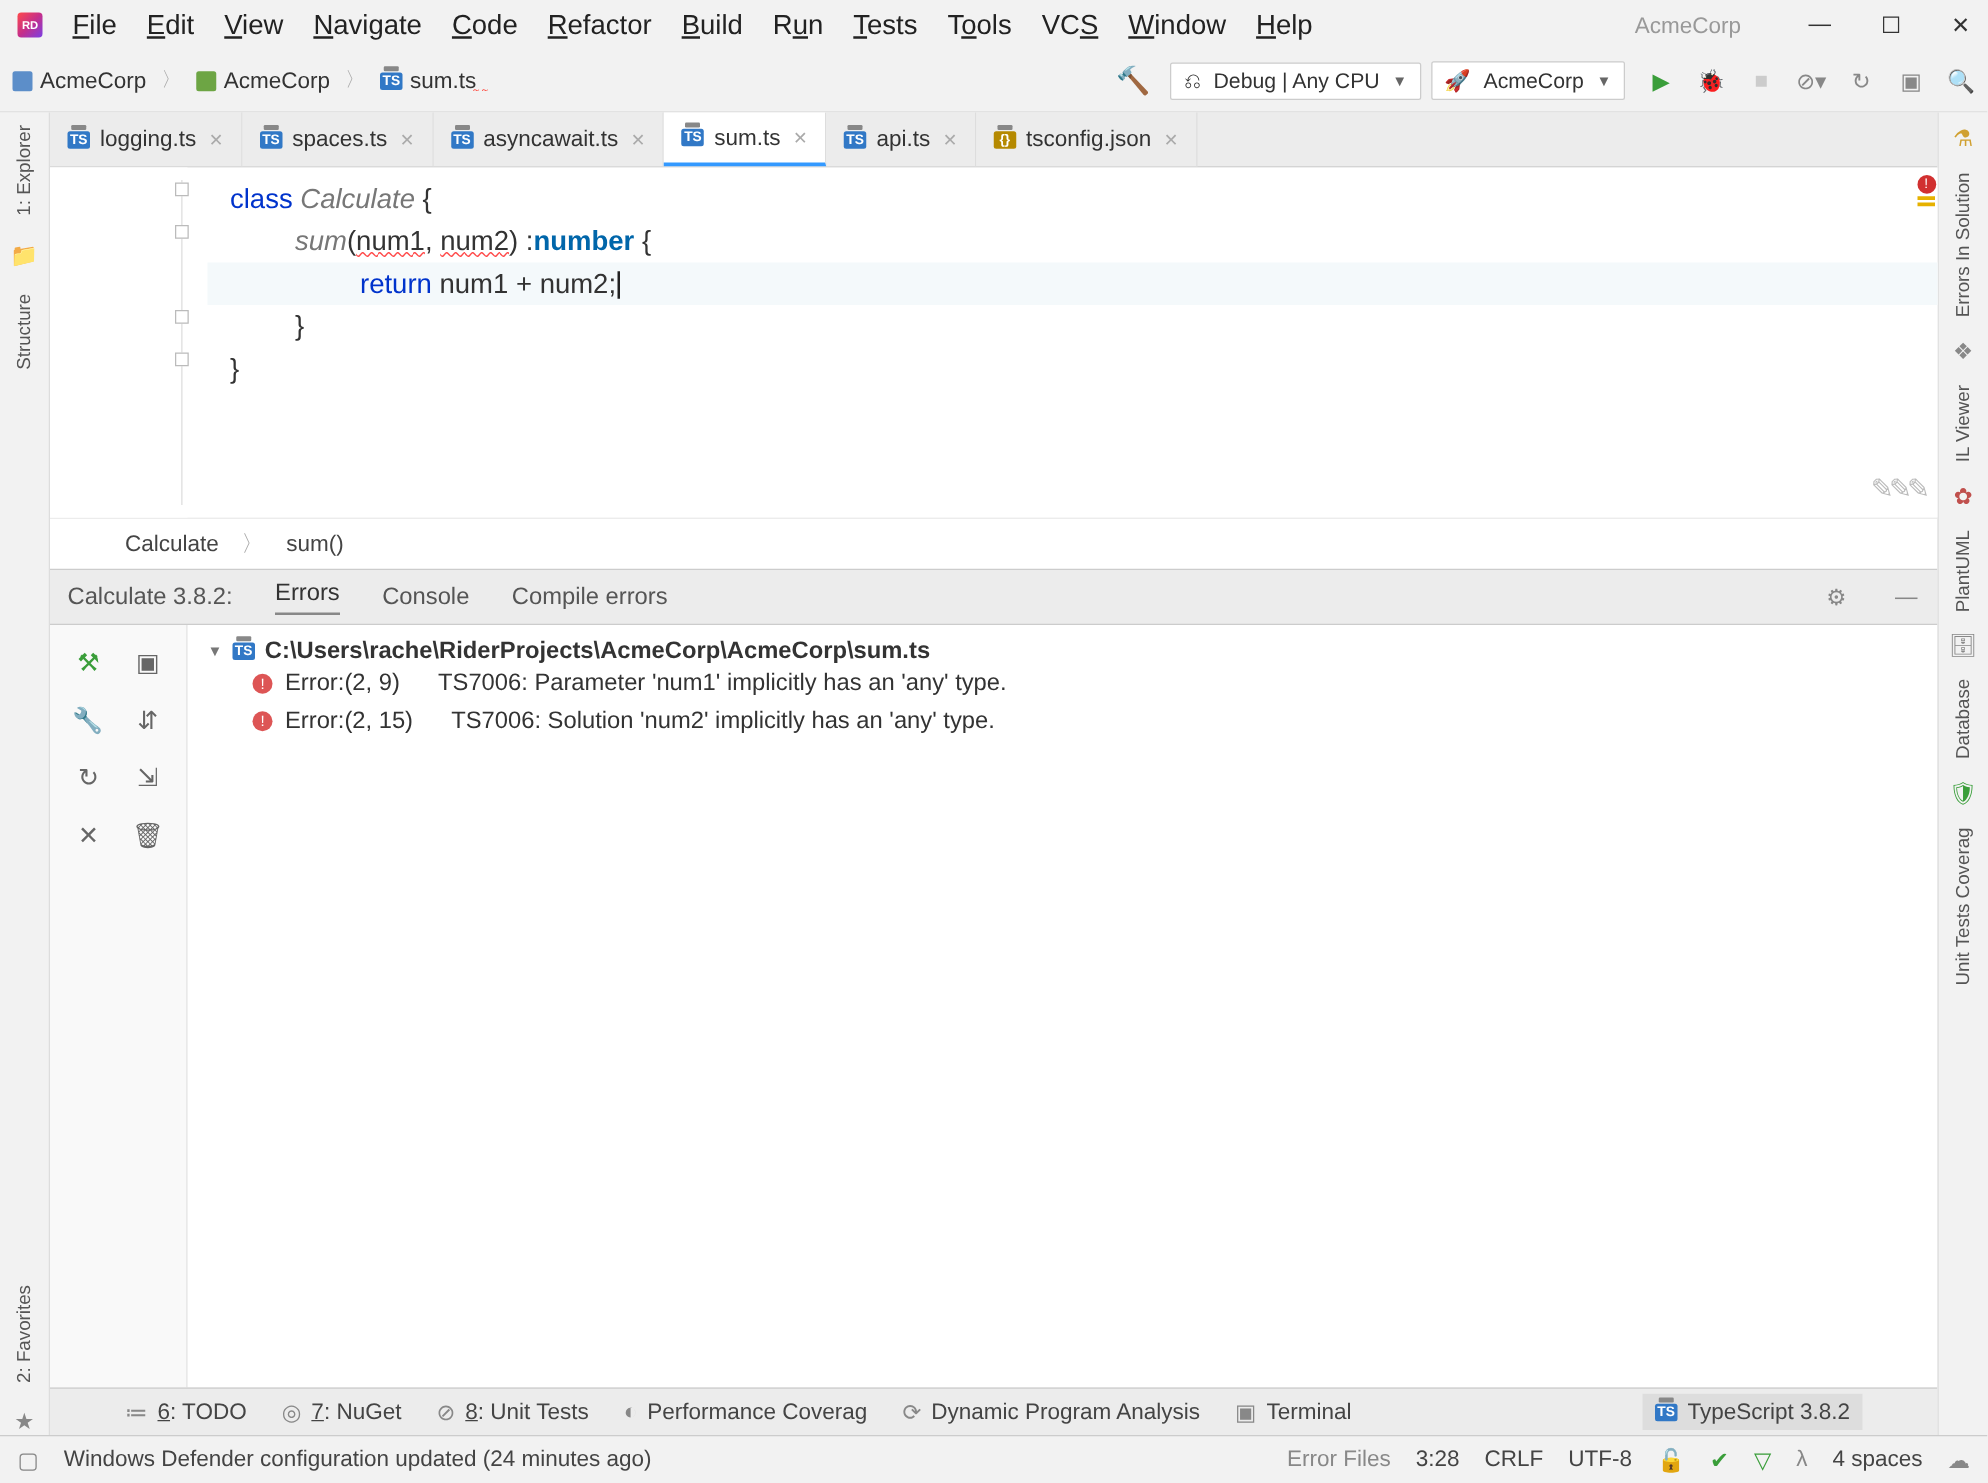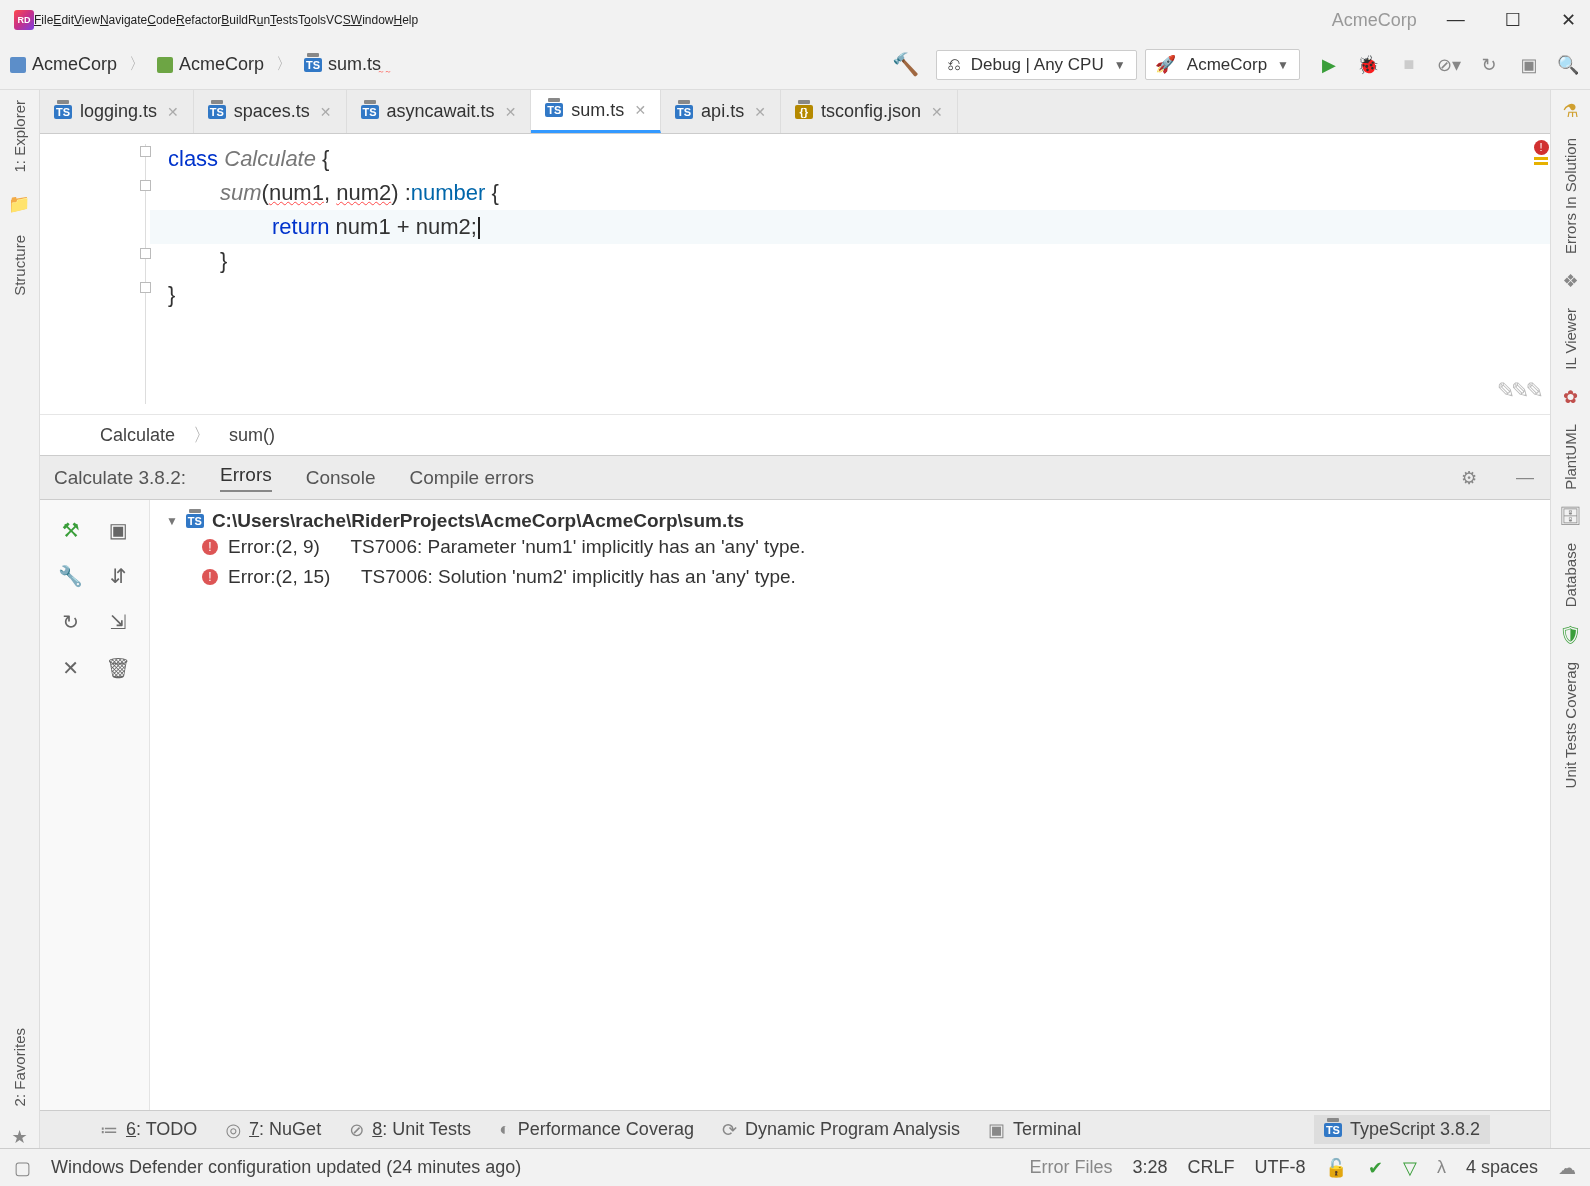--- a/index.html
+++ b/index.html
@@ -1,19 +1,19 @@
 <!DOCTYPE html>
 <html><head>
 <meta charset="utf-8">
 <style>
 * { margin:0; padding:0; box-sizing:border-box; font-family:"Segoe UI",Arial,sans-serif; }
 body { width:1590px; height:1186px; background:#f2f2f2; color:#333; font-size:16px; overflow:hidden; display:flex; flex-direction:column; }
-.titlebar { height:40px; display:flex; align-items:center; padding:0 14px; background:#f2f2f2; }
+.titlebar { height:40px; display:flex; align-items:center; padding:0 14px; gap:24px; background:#f2f2f2; }
 .app-icon { width:20px; height:20px; background:linear-gradient(135deg,#ff4a4a,#c52f8a,#7b3fe4); border-radius:3px; display:inline-flex; align-items:center; justify-content:center; font-size:9px; font-weight:bold; color:#fff; }
-.menu-item { cursor:default; font-size:12px; color:#222; }
+.menu-item { cursor:default; font-size:22px; color:#222; }
 .menu-item .u { text-decoration:underline; }
 .spacer { flex:1; }
 .proj-name-top { color:#999; font-size:18px; }
 .win-controls { display:flex; gap:40px; margin-left:30px; font-size:18px; }
 
 .toolbar { height:50px; display:flex; align-items:center; padding:0 10px; background:#f2f2f2; border-bottom:1px solid #ddd; gap:8px; }
 .crumb-ic { display:inline-block; width:16px; height:16px; background:#5c8ec9; border-radius:2px; vertical-align:middle; position:relative; }
 .crumb { font-size:18px; color:#333; display:inline-flex; align-items:center; gap:6px; }
 .chev { color:#aaa; margin:0 4px; }
 .sq { color:#ff3b30; font-size:8px; letter-spacing:-1px; }
@@ -29,29 +29,29 @@
 .rightbar { width:40px; background:#f2f2f2; border-left:1px solid #ddd; display:flex; flex-direction:column; align-items:center; padding-top:10px; gap:16px; }
 
 .center { flex:1; display:flex; flex-direction:column; min-height:0; }
 .tabs { height:44px; display:flex; align-items:stretch; background:#ececec; border-bottom:1px solid #ccc; }
 .tab { display:flex; align-items:center; gap:8px; padding:0 14px; border-right:1px solid #ddd; font-size:18px; color:#333; background:#ececec; }
 .tab.active { background:#fff; border-bottom:3px solid #3399ff; }
 .ts-ic { display:inline-block; width:18px; height:14px; background:#3178c6; color:#fff; font-size:11px; font-weight:bold; line-height:14px; text-align:center; border-radius:2px; position:relative; }
 .ts-ic::before { content:""; position:absolute; top:-5px; left:3px; width:12px; height:4px; background:#888; border-radius:1px; }
 .close-x { color:#aaa; font-size:14px; margin-left:2px; }
 
-.editor-wrap { flex:0 0 280px; display:flex; background:#fff; position:relative; }
+.editor-wrap { flex:0 0 280px; display:flex; background:#fff; position:relative;gap:16px; }
 .gutter { width:110px; background:#fff; position:relative; }
 .fold-line { position:absolute; left:105px; top:10px; bottom:10px; width:1px; background:#ddd; }
 .fold-mark { position:absolute; left:100px; width:11px; height:11px; border:1px solid #bbb; background:#fff; }
 .code { flex:1; font-family:Consolas,monospace; font-size:22px; line-height:34px; padding:8px 0 0 18px; position:relative; }
 .caret-line { position:absolute; left:0; right:0; top:76px; height:34px; background:#f4f9fb; }
 .tok-k { color:#0033cc; }
 .tok-c { color:#777; font-style:italic; }
-.tok-t { color:#0066aa; }
+.tok-t { color:#0066aa;font-weight:bold; }
 .wavy { text-decoration:underline wavy #ff4a4a; text-decoration-thickness:1px; }
 .cursor { display:inline-block; width:2px; height:22px; background:#222; vertical-align:middle; margin-left:1px; }
 .err-col { position:absolute; right:0; top:0; width:18px; height:100%; }
 .err-badge { width:15px; height:15px; background:#d13030; border-radius:50%; color:#fff; font-size:11px; text-align:center; line-height:15px; margin:6px auto 0; }
 .warn-stripe { width:14px; height:3px; background:#e6b100; margin:2px auto; }
 .pencils { position:absolute; right:10px; bottom:6px; color:#bbb; font-size:22px; letter-spacing:-4px; }
 
 .breadcrumb-bar { height:42px; display:flex; align-items:center; padding:0 60px; background:#fff; border-top:1px solid #e6e6e6; border-bottom:1px solid #ccc; font-size:18px; color:#444; gap:14px; }
 
 .panel-tabs { height:44px; display:flex; align-items:center; padding:0 14px; background:#ececec; border-bottom:1px solid #ccc; font-size:19px; color:#555; gap:34px; }

